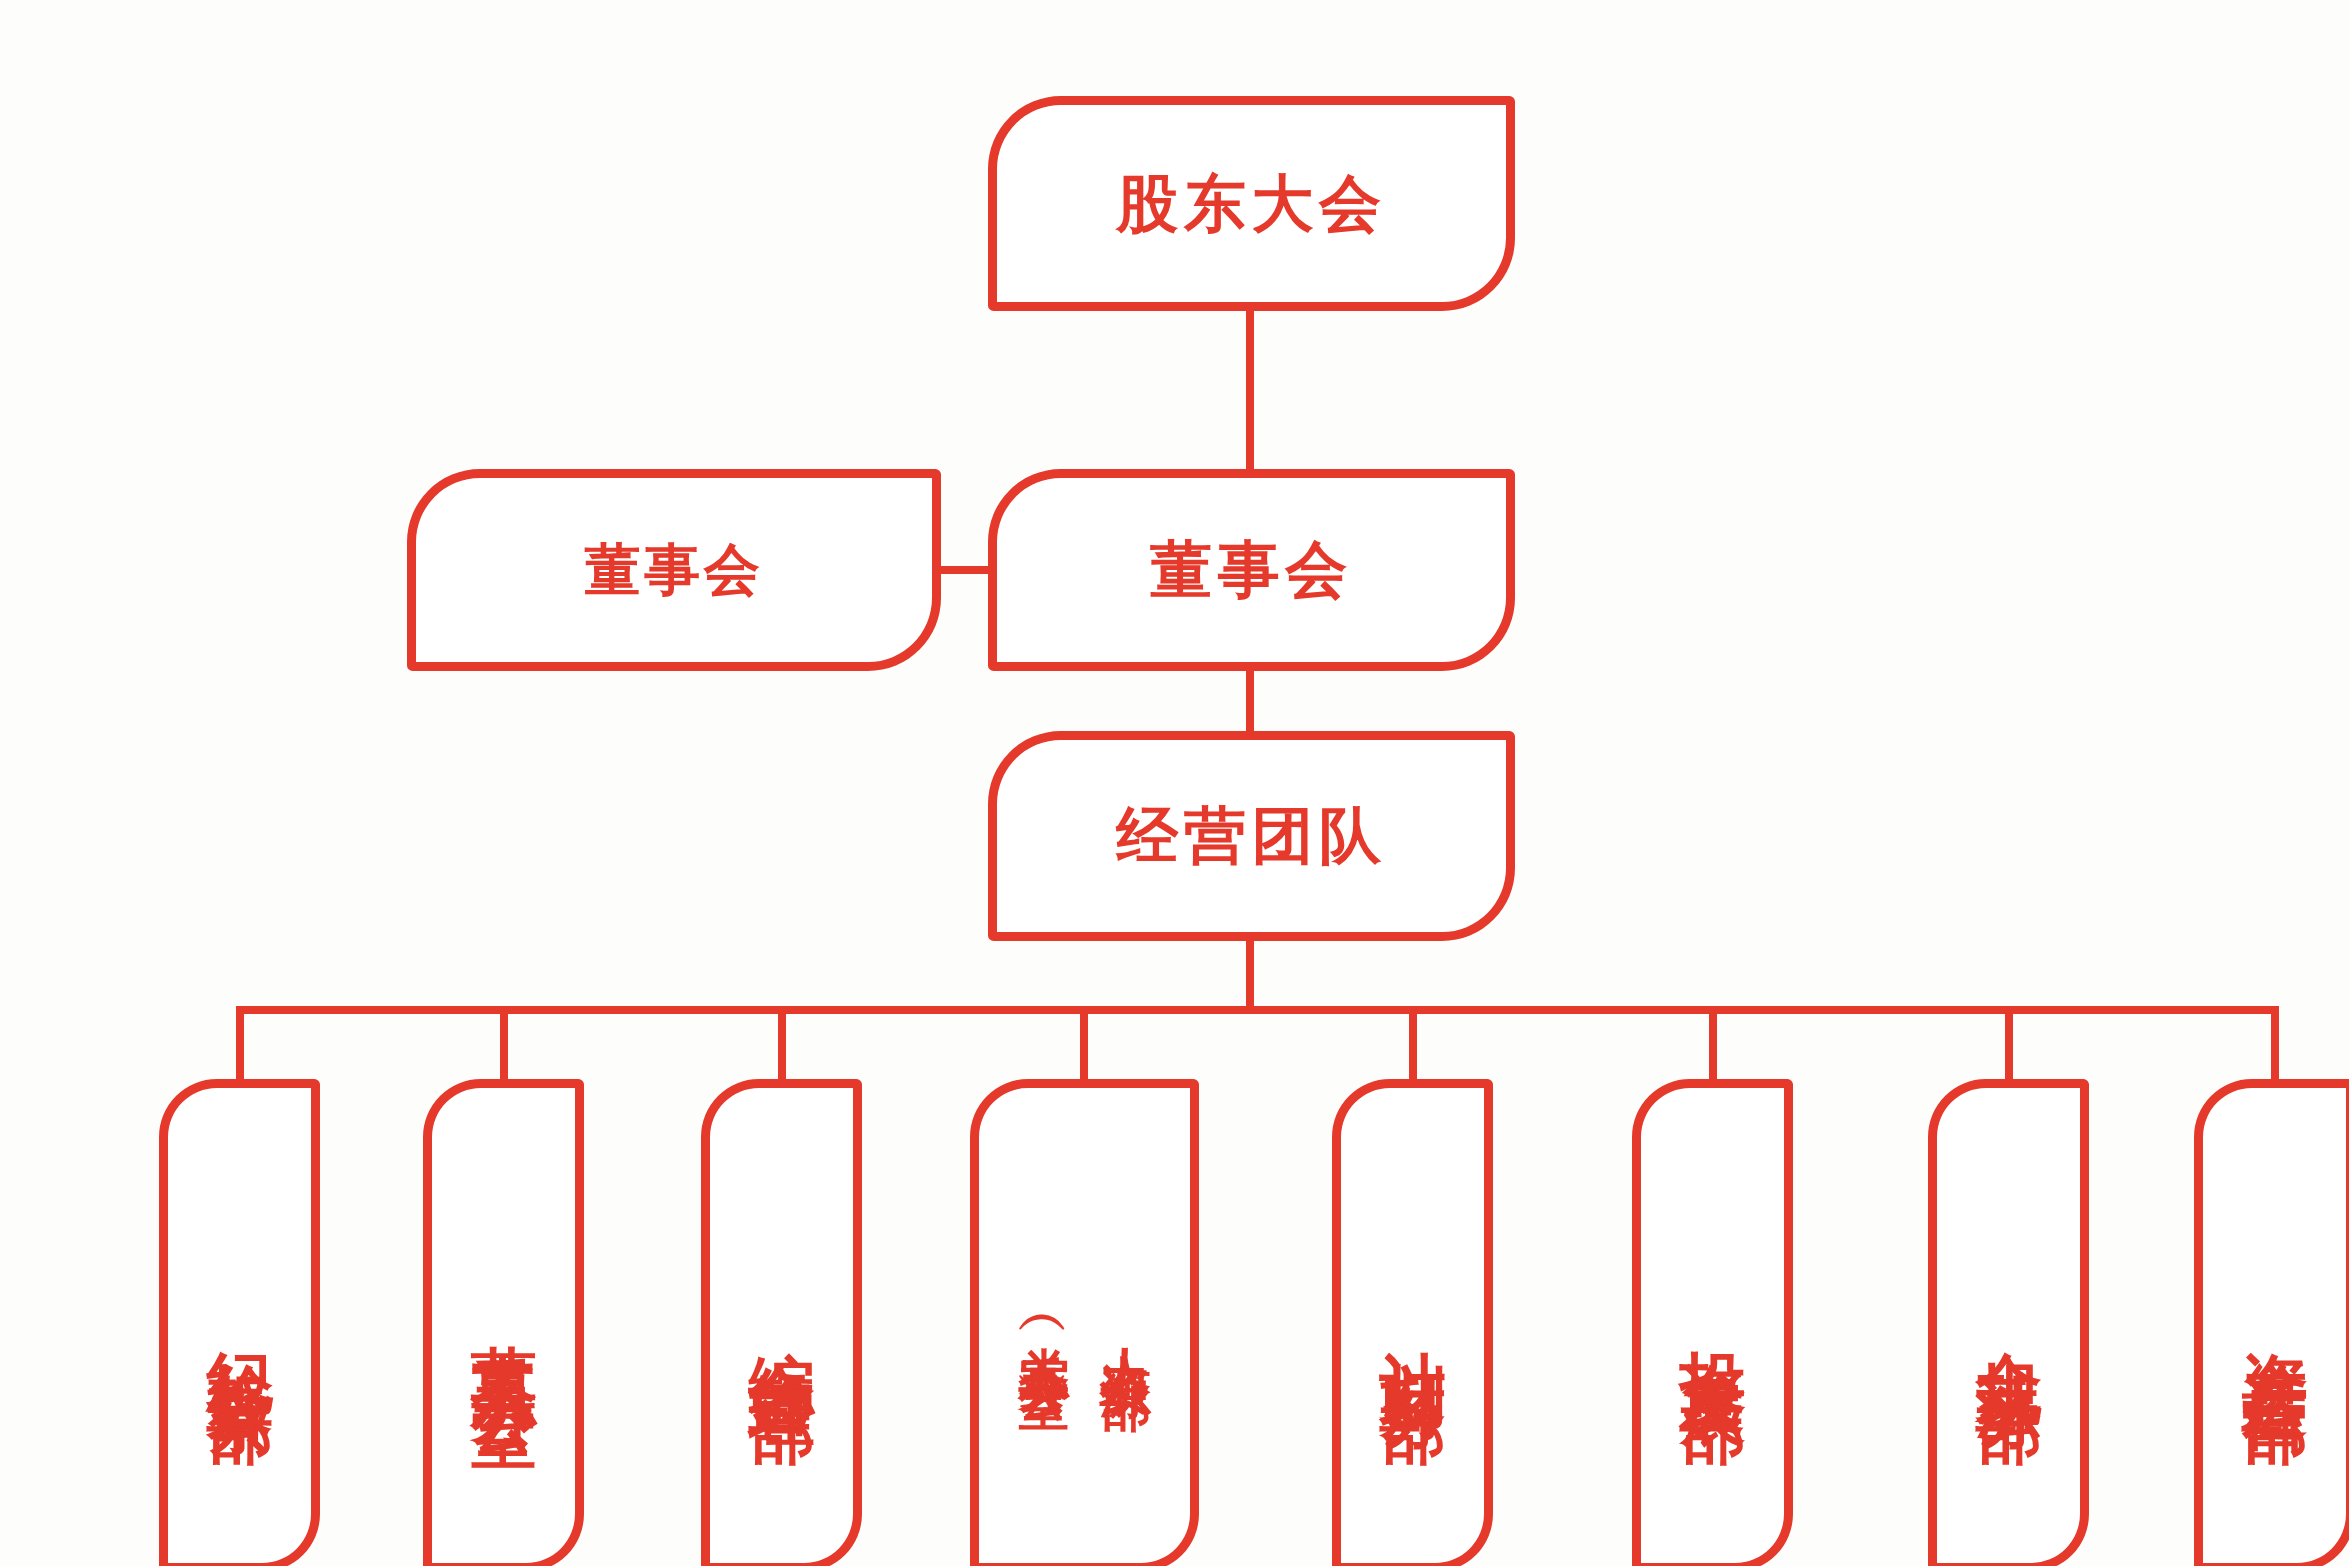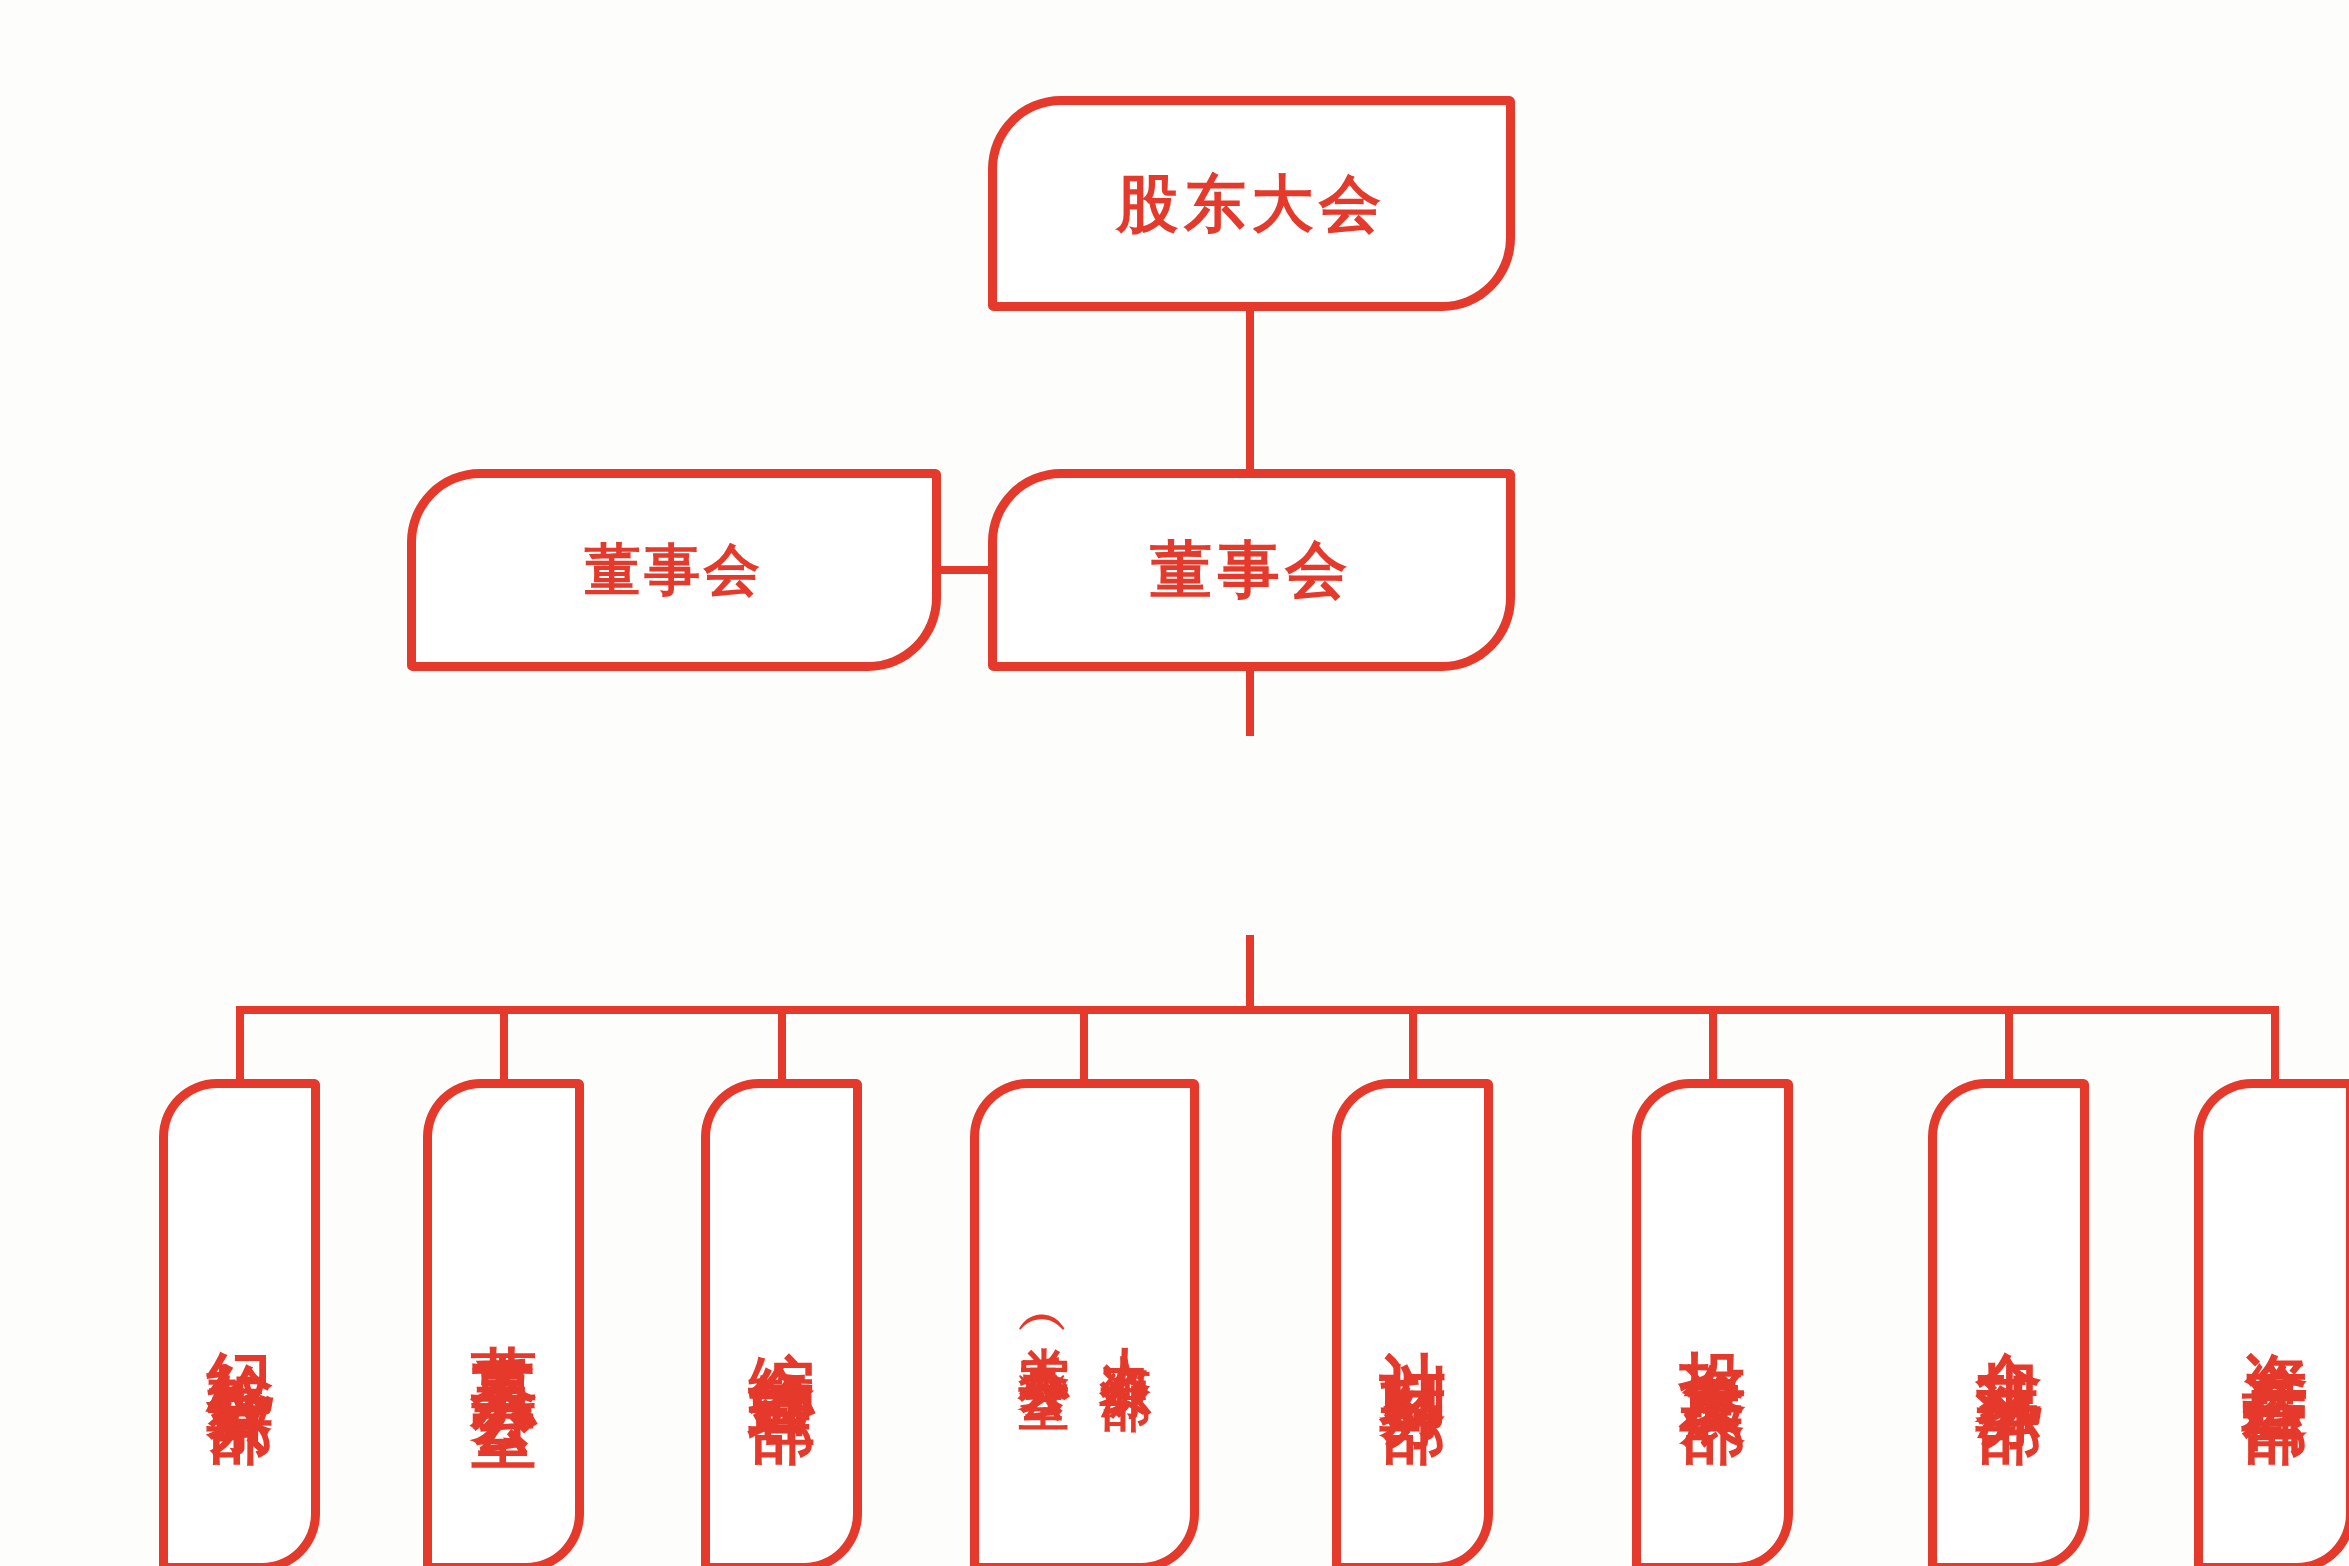--- a/index.html
+++ b/index.html
@@ -99,20 +99,23 @@
   <div class="node leaf-h" style="left:375px; top:437px; width:534px; height:202px;">
     <div class="label-stack">
       <span>董事会</span>
     </div>
   </div>
 
   <div class="node leaf-h" style="left:956px; top:437px; width:527px; height:202px;">
     <span class="hlabel">董事会</span>
   </div>
 
+  <div class="node leaf-h" style="left:956px; top:699px; width:527px; height:210px;">
+    <span class="hlabel">经营团队</span>
+  </div>
 
   <div class="node leaf-v dept" style="left:127px; top:1047px; width:161px; height:493px;">
     <span class="vtext">纪检督察部</span>
   </div>
 
   <div class="node leaf-v dept" style="left:391px; top:1047px; width:161px; height:493px;">
     <span class="vtext">董事会办公室</span>
   </div>
 
   <div class="node leaf-v dept" style="left:669px; top:1047px; width:161px; height:493px;">

